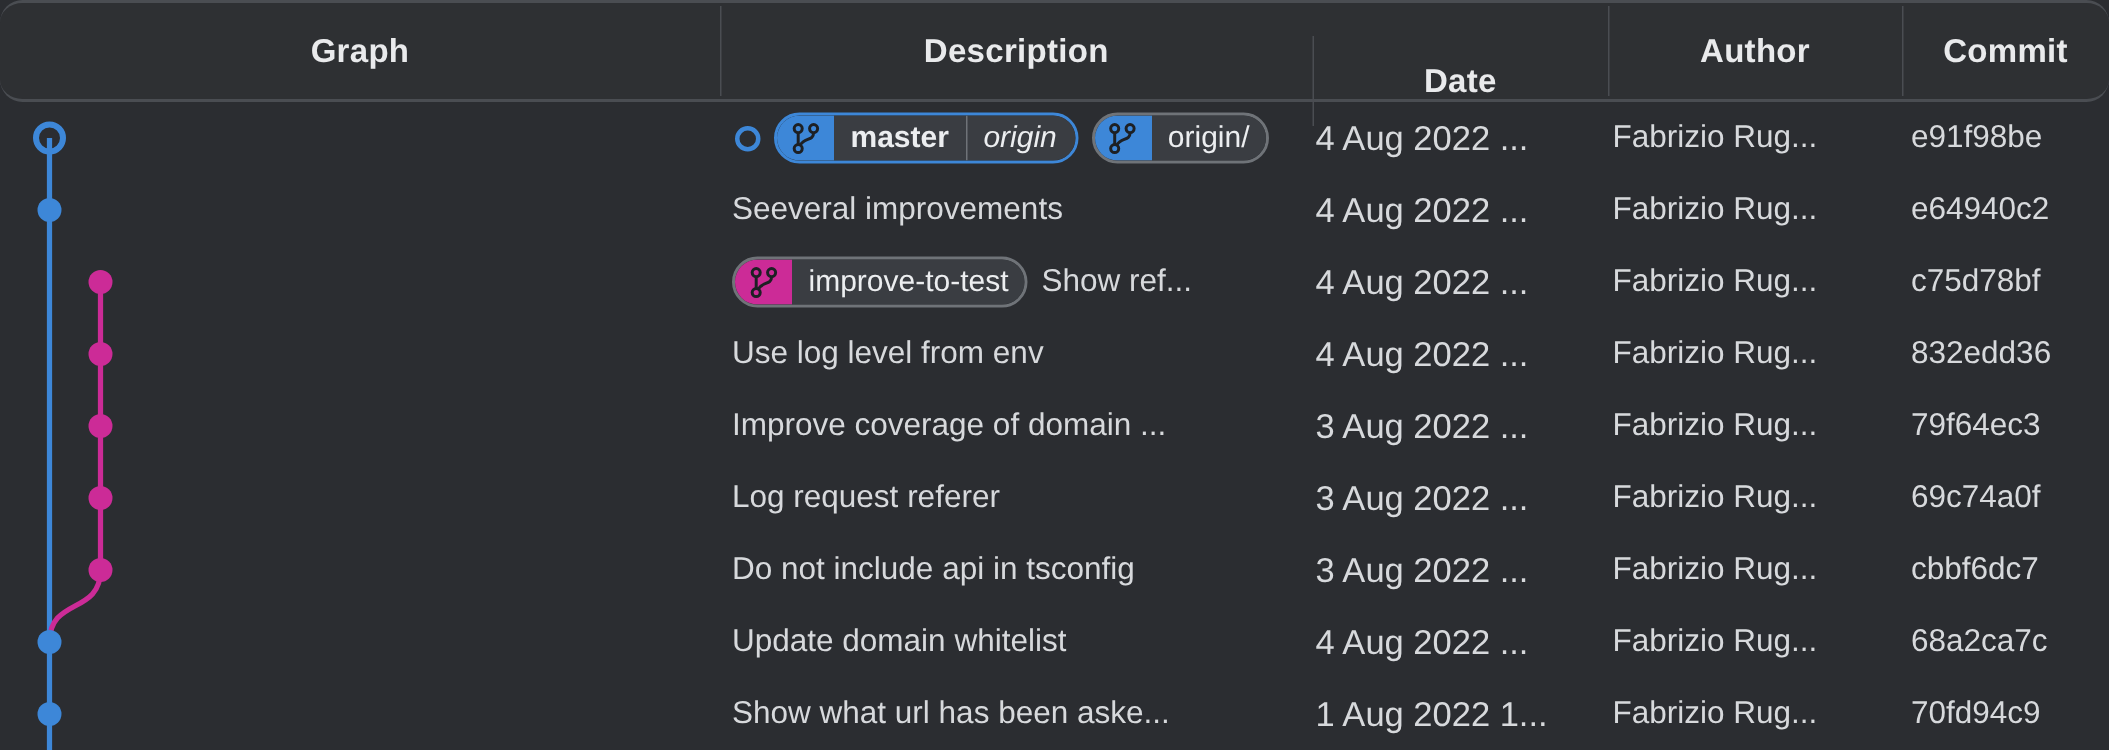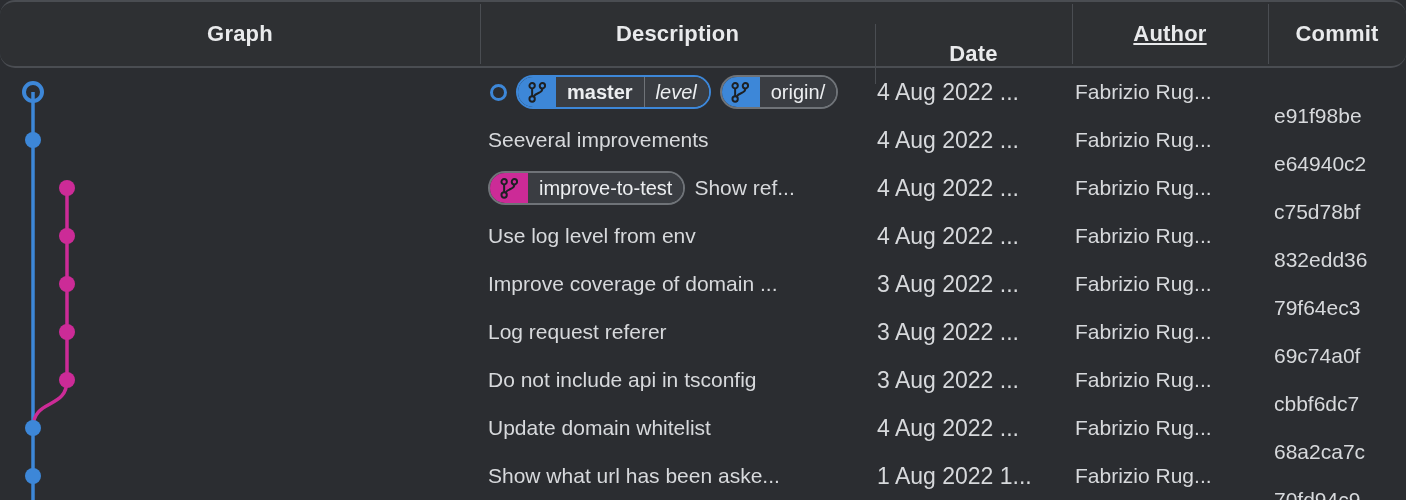--- a/index.html
+++ b/index.html
@@ -52,21 +52,21 @@
     left: 0;
     top: 2px;
     bottom: 2px;
     width: 1px;
     background: #4a4d52;
   }
 
   .col-graph       { width: 480px; }
   .col-description { width: 395px; }
   .col-date        { width: 197px; margin-top: 39px; }
-  .col-author      { width: 196px; text-decoration: underline; }
+  .col-author      { width: 196px; }
   .col-commit      { width: 138px; }
 
   
   .table-body {
     position: absolute;
     top: 68px;
     left: 0;
     width: 1406px;
     height: 432px;
   }
@@ -114,21 +114,20 @@
     padding-left: 3px;
     color: #d7d9dc;
     font-size: 21px;
   }
 
   .cell-commit {
     width: 138px;
     padding-left: 6px;
     color: #d7d9dc;
     font-size: 21px;
-    margin-top: 24px;
   }
 
   
   .head-ring {
     flex: none;
     width: 17px;
     height: 17px;
     border-radius: 50%;
     border: 3.5px solid #3d87d8;
     margin-right: 9px;
@@ -265,21 +264,21 @@
           <span class="ref-icon blue">
             <svg width="19" height="21" viewBox="0 0 16 18" xmlns="http://www.w3.org/2000/svg">
               <circle cx="3.4" cy="3.2" r="2.3" fill="none" stroke="#1d2024" stroke-width="1.7"></circle>
               <circle cx="3.4" cy="14.6" r="2.3" fill="none" stroke="#1d2024" stroke-width="1.7"></circle>
               <circle cx="12.2" cy="3.2" r="2.3" fill="none" stroke="#1d2024" stroke-width="1.7"></circle>
               <path d="M3.4 5.6 L3.4 12.2" stroke="#1d2024" stroke-width="1.7" fill="none"></path>
               <path d="M12.2 5.6 C12.2 10.2, 7 8.4, 4.6 12.6" stroke="#1d2024" stroke-width="1.7" fill="none"></path>
             </svg>
           </span>
           <span class="ref-name">master</span>
-          <span class="ref-remote">level</span>
+          <span class="ref-remote">origin</span>
         </span>
         <span class="ref-badge remote-badge">
           <span class="ref-icon blue">
             <svg width="19" height="21" viewBox="0 0 16 18" xmlns="http://www.w3.org/2000/svg">
               <circle cx="3.4" cy="3.2" r="2.3" fill="none" stroke="#1d2024" stroke-width="1.7"></circle>
               <circle cx="3.4" cy="14.6" r="2.3" fill="none" stroke="#1d2024" stroke-width="1.7"></circle>
               <circle cx="12.2" cy="3.2" r="2.3" fill="none" stroke="#1d2024" stroke-width="1.7"></circle>
               <path d="M3.4 5.6 L3.4 12.2" stroke="#1d2024" stroke-width="1.7" fill="none"></path>
               <path d="M12.2 5.6 C12.2 10.2, 7 8.4, 4.6 12.6" stroke="#1d2024" stroke-width="1.7" fill="none"></path>
             </svg>

